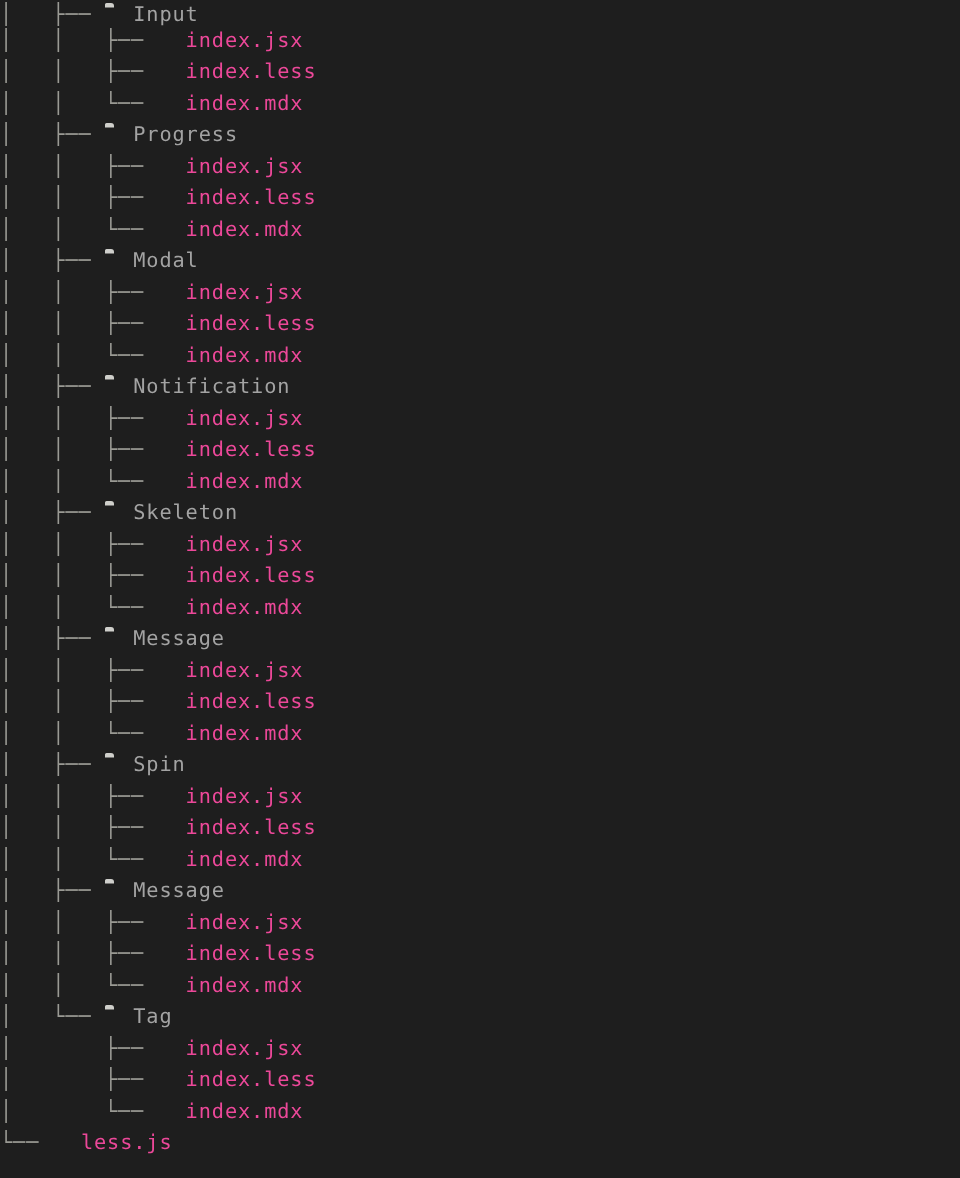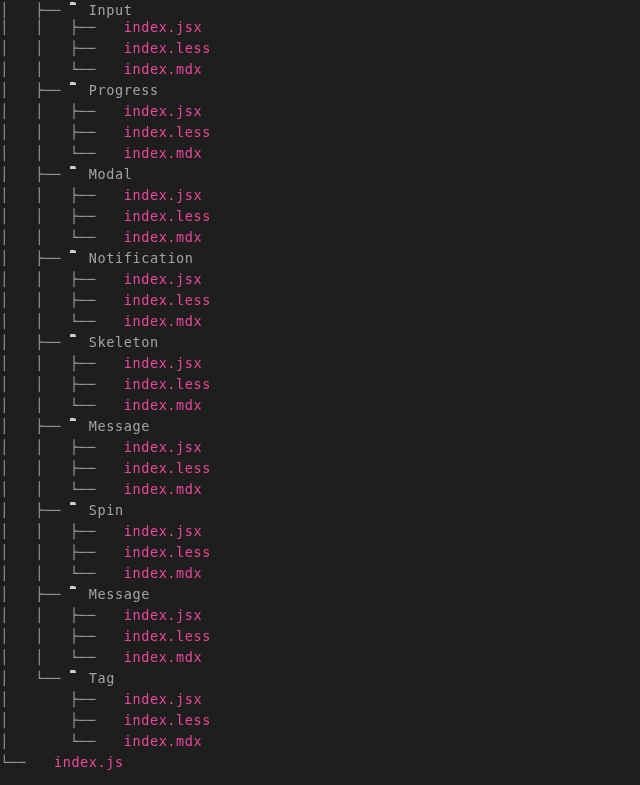--- a/index.html
+++ b/index.html
@@ -141,14 +141,14 @@
     <div class="row file-row"><span class="guides">│   │   ├── </span><span class="icon"><span class="file-icon"></span></span><span class="label">index.less</span></div>
     <div class="row file-row"><span class="guides">│   │   └── </span><span class="icon"><span class="file-icon"></span></span><span class="label">index.mdx</span></div>
     <div class="row folder-row"><span class="guides">│   ├── </span><span class="icon"><span class="folder-icon"></span></span><span class="label">Message</span></div>
     <div class="row file-row"><span class="guides">│   │   ├── </span><span class="icon"><span class="file-icon"></span></span><span class="label">index.jsx</span></div>
     <div class="row file-row"><span class="guides">│   │   ├── </span><span class="icon"><span class="file-icon"></span></span><span class="label">index.less</span></div>
     <div class="row file-row"><span class="guides">│   │   └── </span><span class="icon"><span class="file-icon"></span></span><span class="label">index.mdx</span></div>
     <div class="row folder-row"><span class="guides">│   └── </span><span class="icon"><span class="folder-icon"></span></span><span class="label">Tag</span></div>
     <div class="row file-row"><span class="guides">│       ├── </span><span class="icon"><span class="file-icon"></span></span><span class="label">index.jsx</span></div>
     <div class="row file-row"><span class="guides">│       ├── </span><span class="icon"><span class="file-icon"></span></span><span class="label">index.less</span></div>
     <div class="row file-row"><span class="guides">│       └── </span><span class="icon"><span class="file-icon"></span></span><span class="label">index.mdx</span></div>
-    <div class="row file-row"><span class="guides">└── </span><span class="icon"><span class="file-icon"></span></span><span class="label">index.js</span></div>
+    <div class="row file-row"><span class="guides">└── </span><span class="icon"><span class="file-icon"></span></span><span class="label">less.js</span></div>
   </div>
 
 </body></html>

